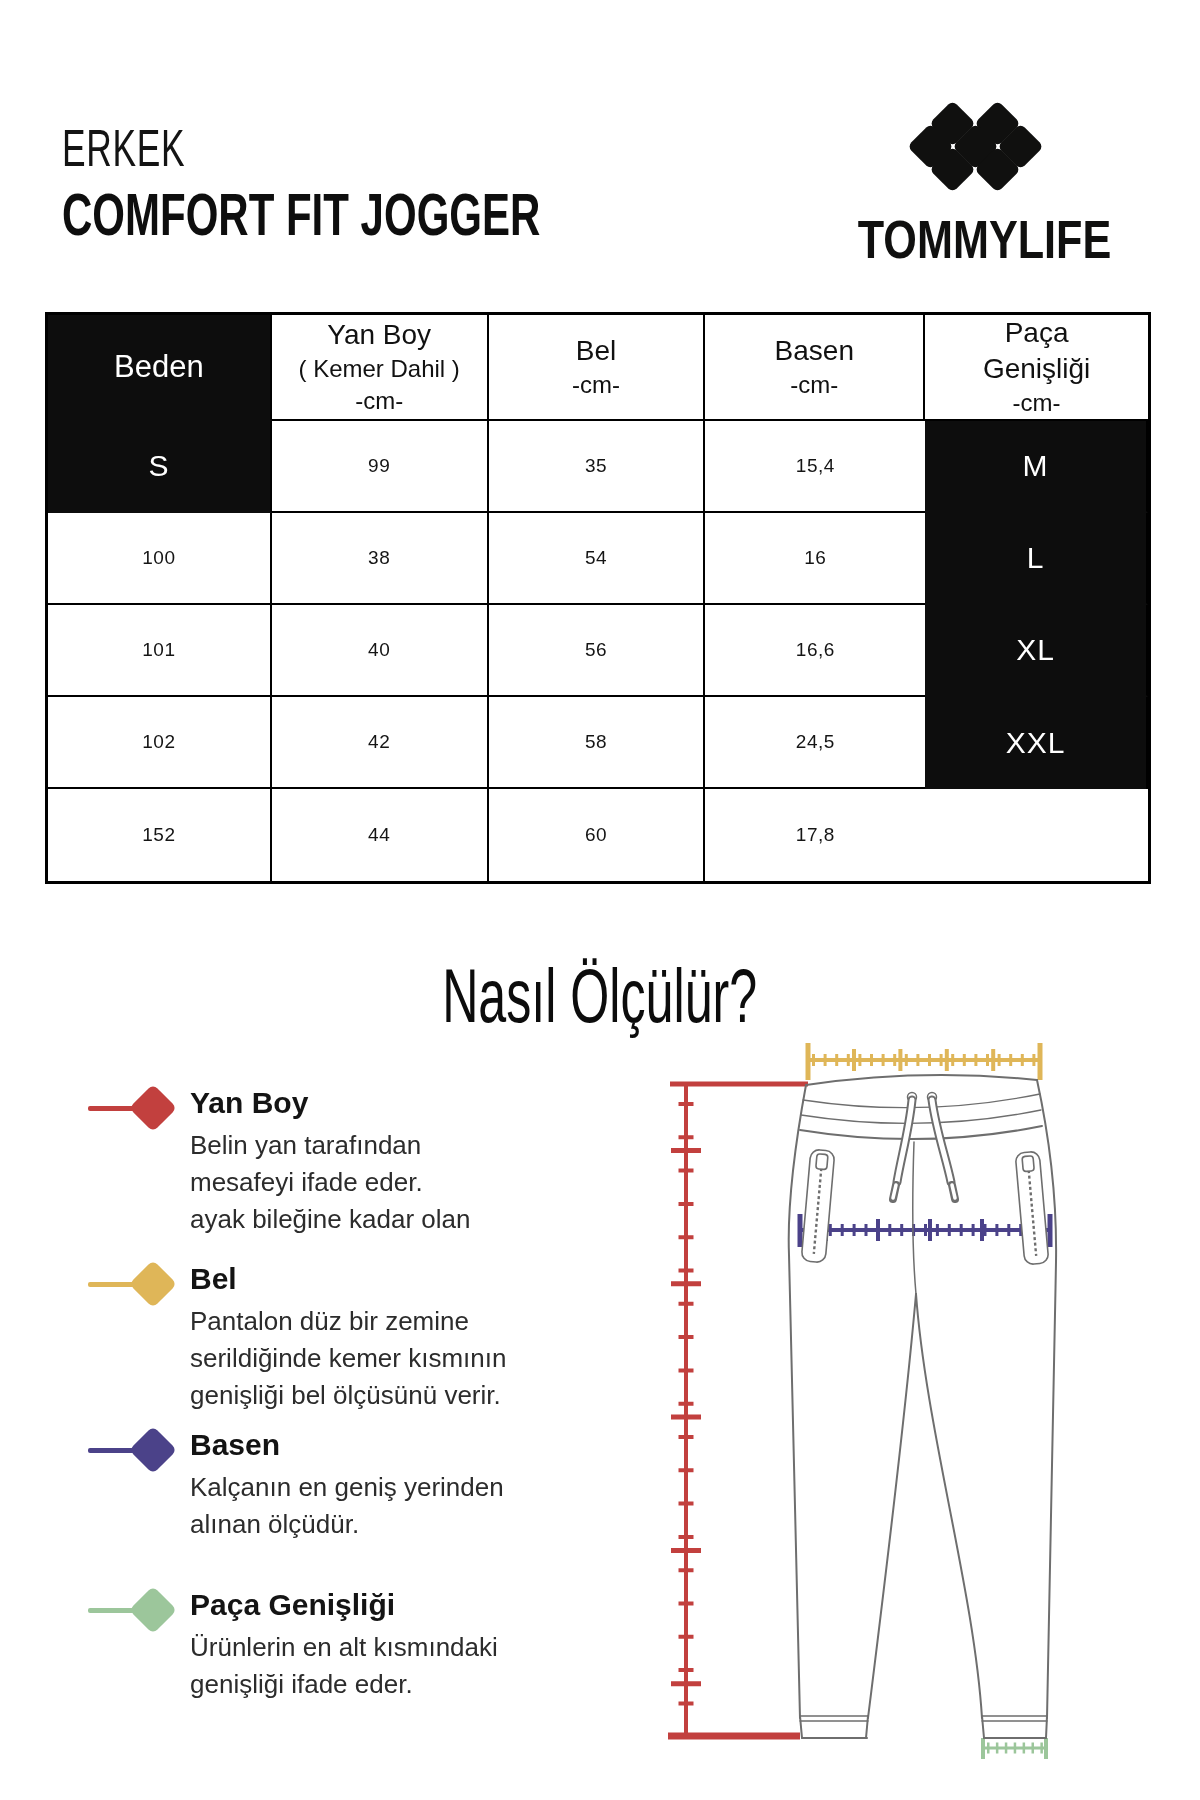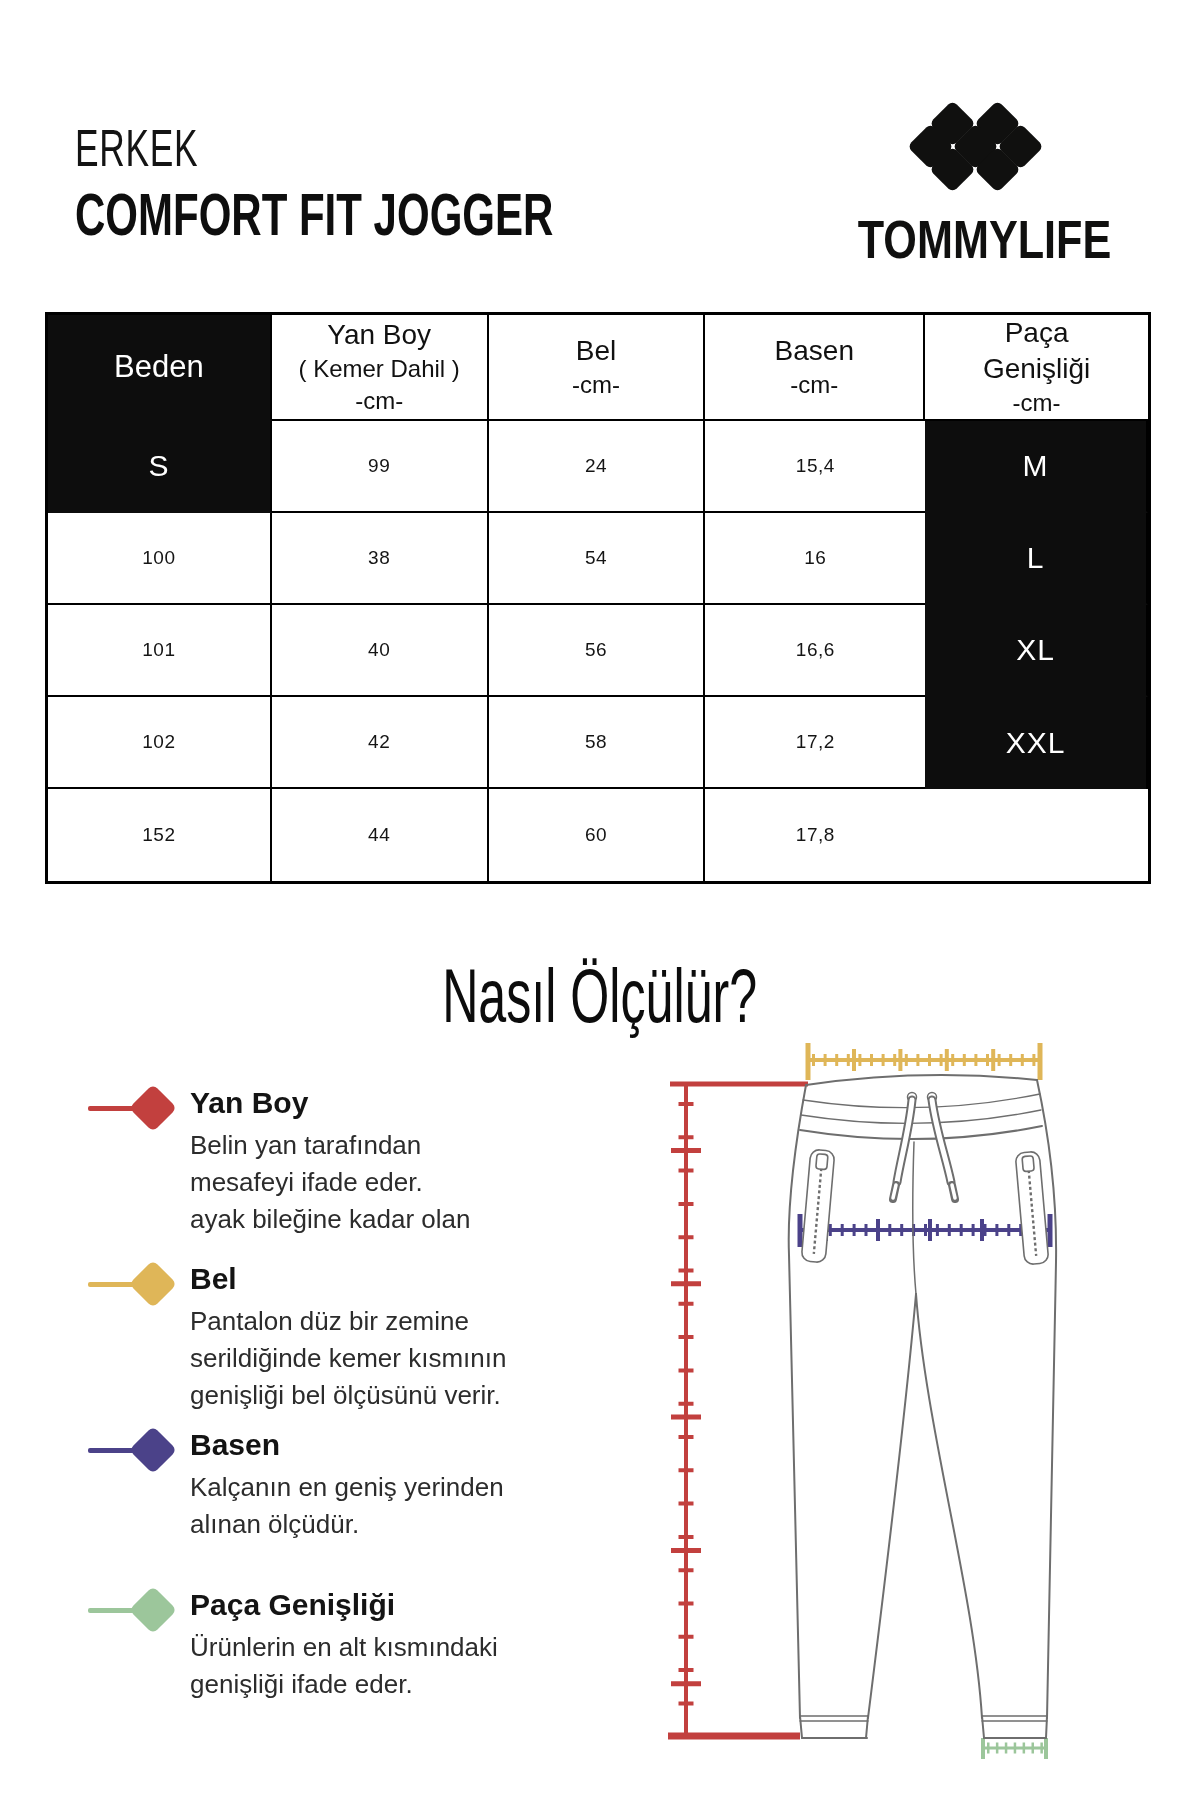--- a/index.html
+++ b/index.html
@@ -1,20 +1,20 @@
 <!DOCTYPE html>
 <html><head>
 <meta charset="utf-8">
 <style>
   html,body{margin:0;padding:0;background:#ffffff;}
   .canvas{position:relative;width:1200px;height:1800px;background:#ffffff;overflow:hidden;
           font-family:"Liberation Sans",sans-serif;color:#1a1a1a;}
 
   
-  .brand-left{position:absolute;left:75px;top:118px;}
+  .brand-left{position:absolute;left:62px;top:118px;}
   .cond{display:inline-block;transform-origin:left top;white-space:nowrap;}
   .category{font-size:52px;font-weight:400;letter-spacing:1px;color:#141414;transform:scaleX(0.68);}
   .product{font-size:60px;font-weight:800;letter-spacing:0px;color:#0e0e0e;transform:scaleX(0.70);margin-top:2px;}
 
   .brand-right{position:absolute;left:826px;top:100px;width:300px;text-align:center;}
   .diamonds{position:relative;width:132px;height:94px;margin:0 auto;}
   .dia{position:absolute;width:33px;height:33px;background:#10100f;border-radius:6px;
        transform:rotate(45deg);}
   .wordmark-wrap{margin-top:14px;}
   .wordmark{display:inline-block;transform:scaleX(0.80);transform-origin:center top;
@@ -106,21 +106,21 @@
       <span class="hdr-sub">-cm-</span>
     </div>
 
     <div class="cell dark">
         <span class="size-label">S</span>
       </div>
     <div class="cell">
         <span class="val">99</span>
       </div>
     <div class="cell">
-        <span class="val">24</span>
+        <span class="val">35</span>
       </div>
     <div class="cell lastcol">
         <span class="val">15,4</span>
       </div>
 
     <div class="cell dark">
         <span class="size-label">M</span>
       </div>
     <div class="cell">
         <span class="val">100</span>
@@ -157,21 +157,21 @@
     <div class="cell">
         <span class="val">102</span>
       </div>
     <div class="cell">
         <span class="val">42</span>
       </div>
     <div class="cell">
         <span class="val">58</span>
       </div>
     <div class="cell lastcol">
-        <span class="val">17,2</span>
+        <span class="val">24,5</span>
       </div>
 
     <div class="cell dark lastrow">
         <span class="size-label">XXL</span>
       </div>
     <div class="cell lastrow">
         <span class="val">152</span>
       </div>
     <div class="cell lastrow">
         <span class="val">44</span>

